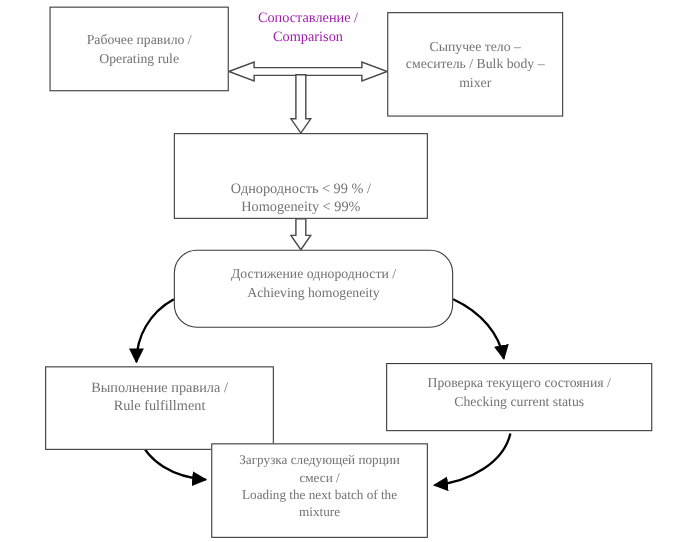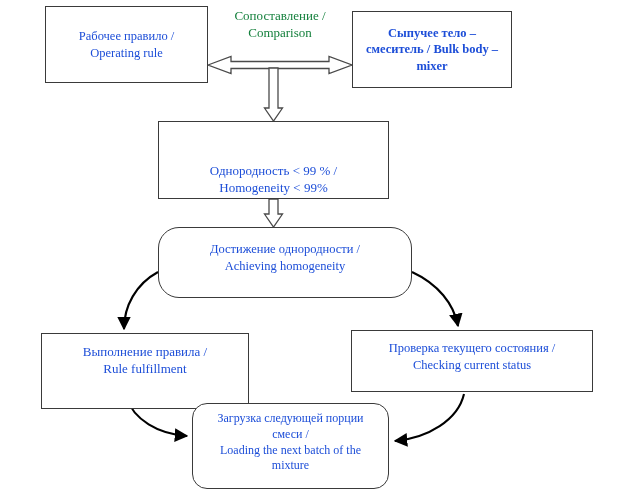--- a/index.html
+++ b/index.html
@@ -26,34 +26,34 @@
   }
   .node {
     position: absolute;
     box-sizing: border-box;
     border: 1.4px solid #3a3a3a;
     background: #ffffff;
     display: flex;
     align-items: center;
     justify-content: center;
     text-align: center;
-    color: #1d4ed8;
+    color: #737373;
     line-height: 1.32;
     padding: 2px 6px;
     z-index: 2;
   }
   .node .txt {
     width: 100%;
     display: block;
     white-space: pre-line;
   }
   .edge-label {
     position: absolute;
     text-align: center;
-    color: #15803d;
+    color: #a21caf;
     line-height: 1.3;
     white-space: pre-line;
     z-index: 3;
   }
 </style>
 </head>
 <body>
 
 <div id="canvas">
 
@@ -107,21 +107,21 @@
     <path d="M 126 397 C 134 420, 158 434, 187 436" fill="none" stroke="#000000" stroke-width="2.1" marker-end="url(#solidhead)"></path>
 
     <path d="M 464 394 C 458 420, 428 438, 395 441" fill="none" stroke="#000000" stroke-width="2.1" marker-end="url(#solidhead)"></path>
   </svg>
 
   <div class="node" style="left:45px; top:6px; width:163px; height:77px; font-size:12.5px;">
     <span class="txt">Рабочее правило /
 Operating rule</span>
   </div>
 
-  <div class="node" style="left:352px; top:11px; width:160px; height:77px; font-size:12.5px;font-weight:bold;">
+  <div class="node" style="left:352px; top:11px; width:160px; height:95px; font-size:12.5px;">
     <span class="txt">Сыпучее тело –
 смеситель / Bulk body –
 mixer</span>
   </div>
 
   <div class="node" style="left:158px; top:121px; width:231px; height:78px; font-size:13px; align-items:flex-end; padding-top:14px;">
     <span class="txt">Однородность &lt; 99 % /
 Homogeneity &lt; 99%</span>
   </div>
 
@@ -133,21 +133,21 @@
   <div class="node" style="left:41px; top:333px; width:208px; height:76px; font-size:13px; align-items:flex-start; padding-top:9px;">
     <span class="txt">Выполнение правила /
 Rule fulfillment</span>
   </div>
 
   <div class="node" style="left:351px; top:330px; width:242px; height:62px; font-size:12.5px; align-items:flex-start; padding-top:9px;">
     <span class="txt">Проверка текущего состояния /
 Checking current status</span>
   </div>
 
-  <div class="node" style="left:192px; top:403px; width:197px; height:86px; font-size:12px; align-items:flex-start; padding-top:7px;border-radius:15px;">
+  <div class="node" style="left:192px; top:403px; width:197px; height:86px; font-size:12px; align-items:flex-start; padding-top:7px;">
     <span class="txt">Загрузка следующей порции
 смеси /
 Loading the next batch of the
 mixture</span>
   </div>
 
   <div class="edge-label" style="left:215px; top:8px; width:130px; font-size:13px;">Сопоставление /
 Comparison</div>
 
 </div>

